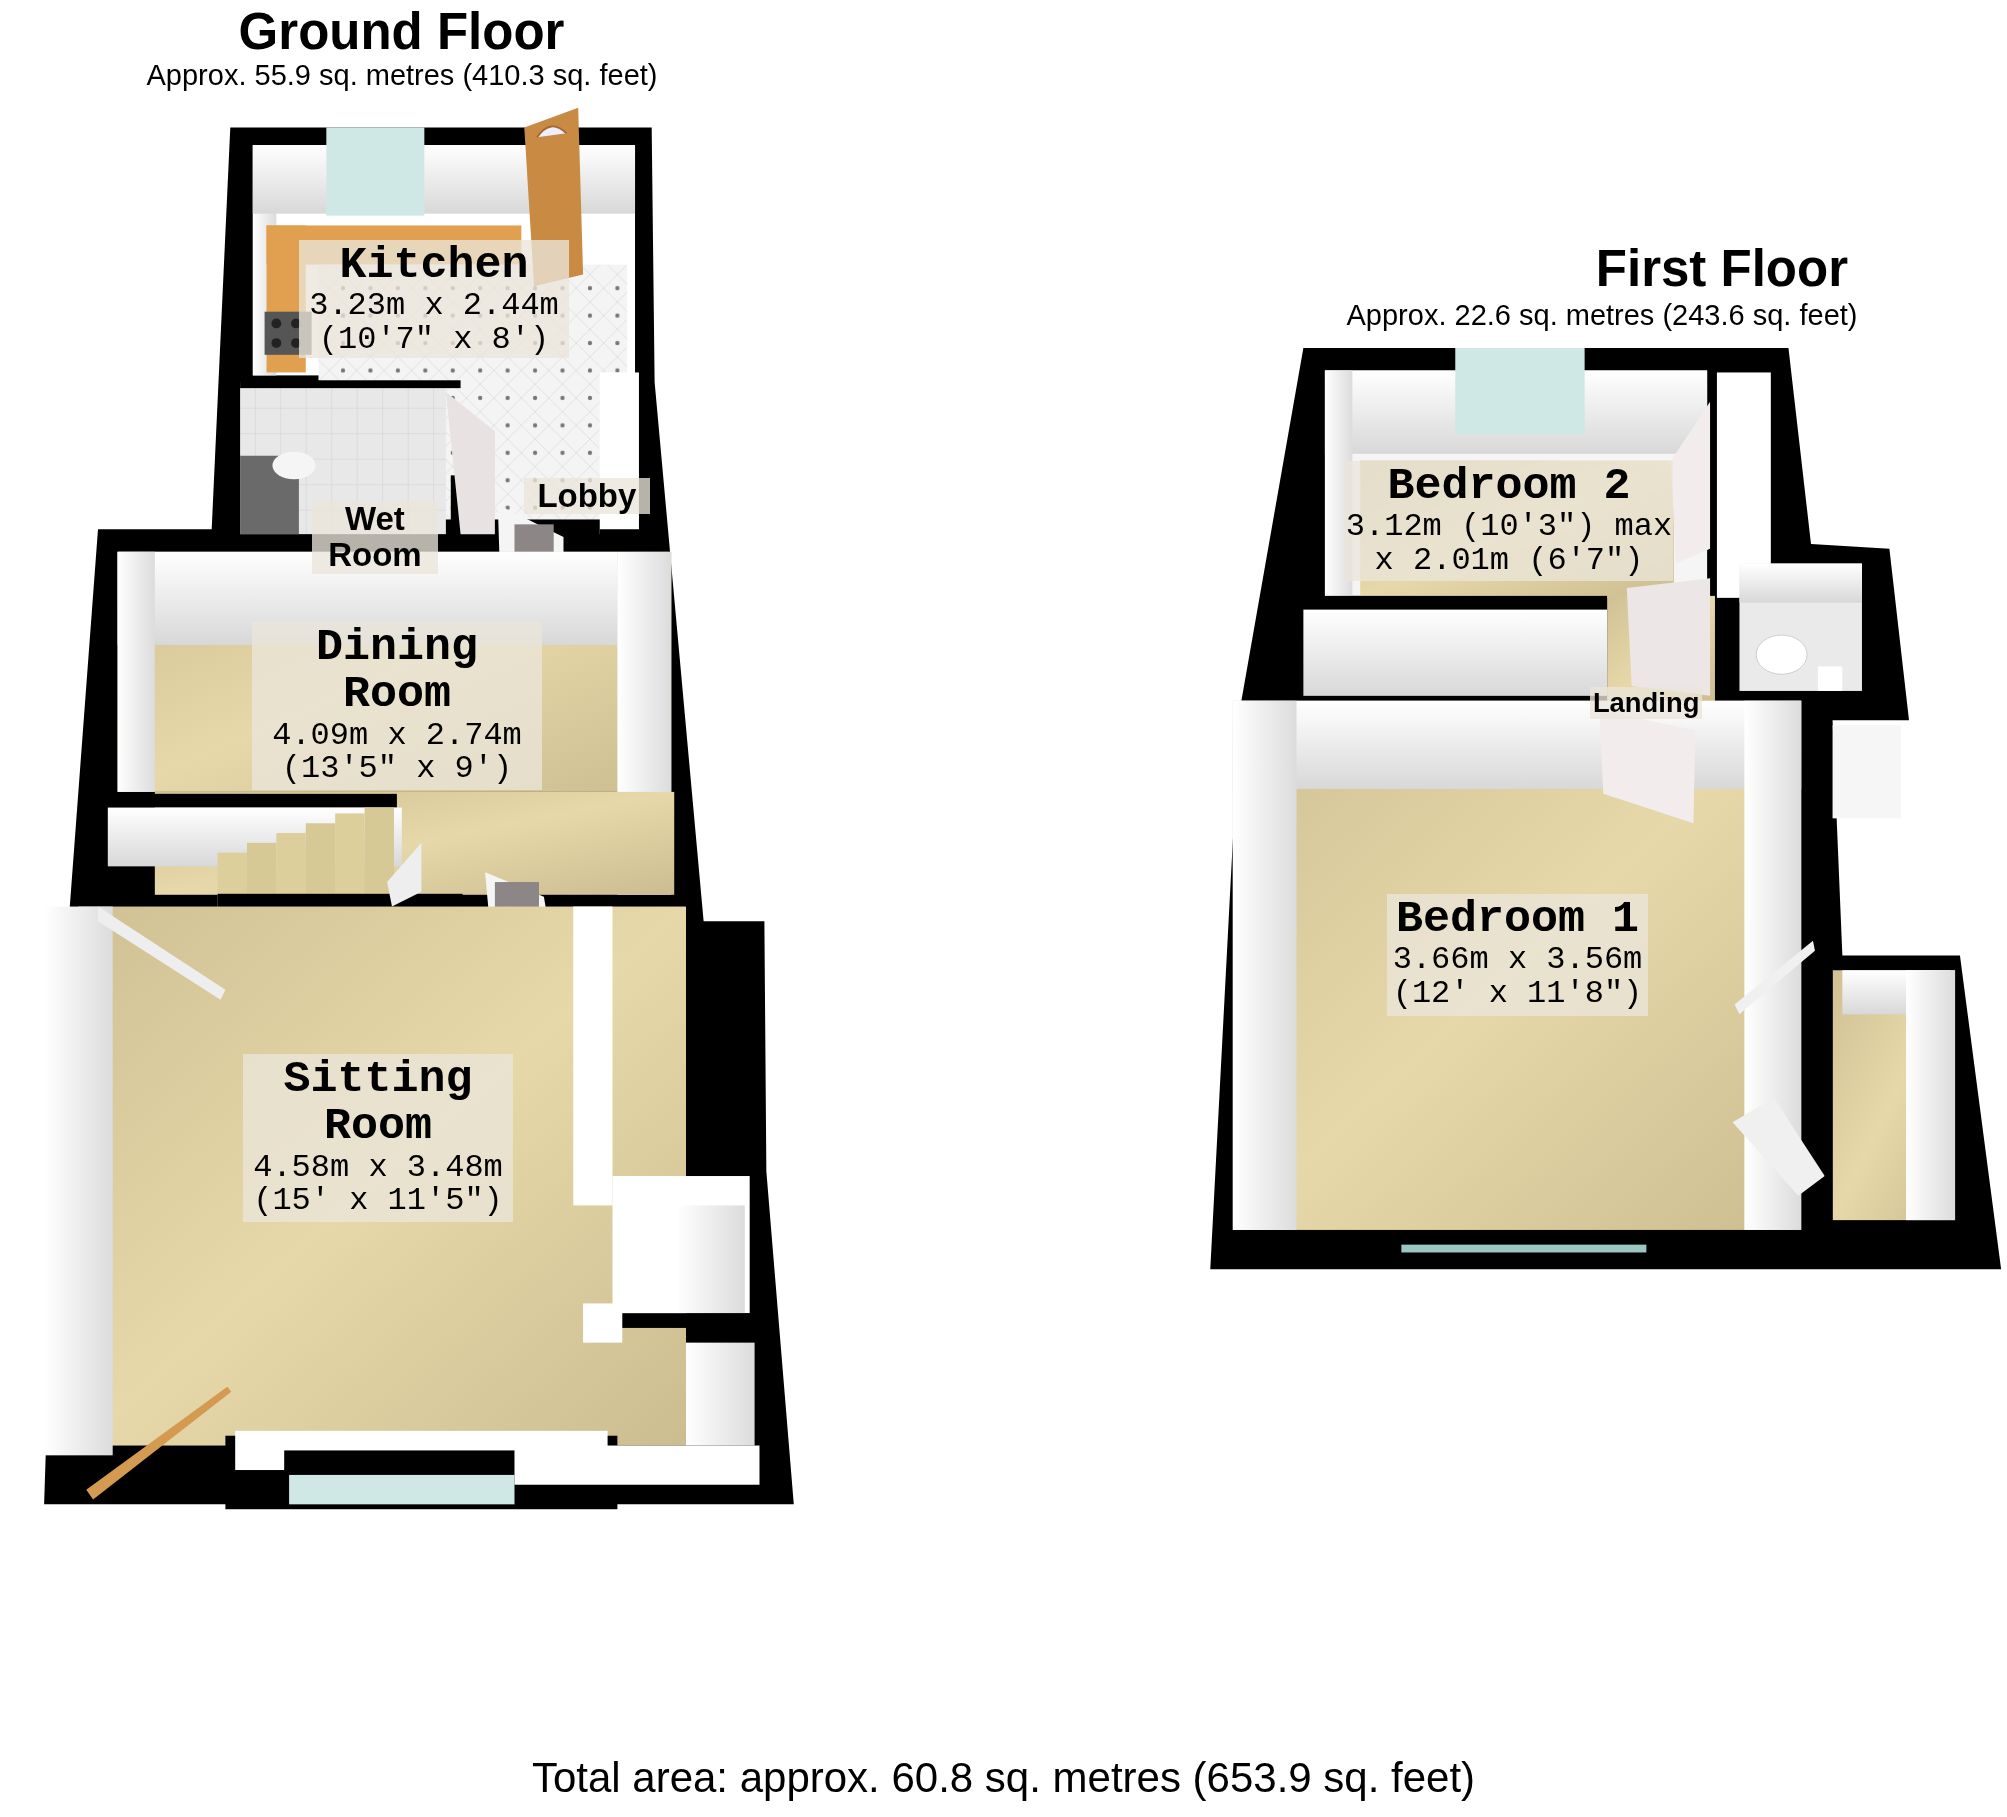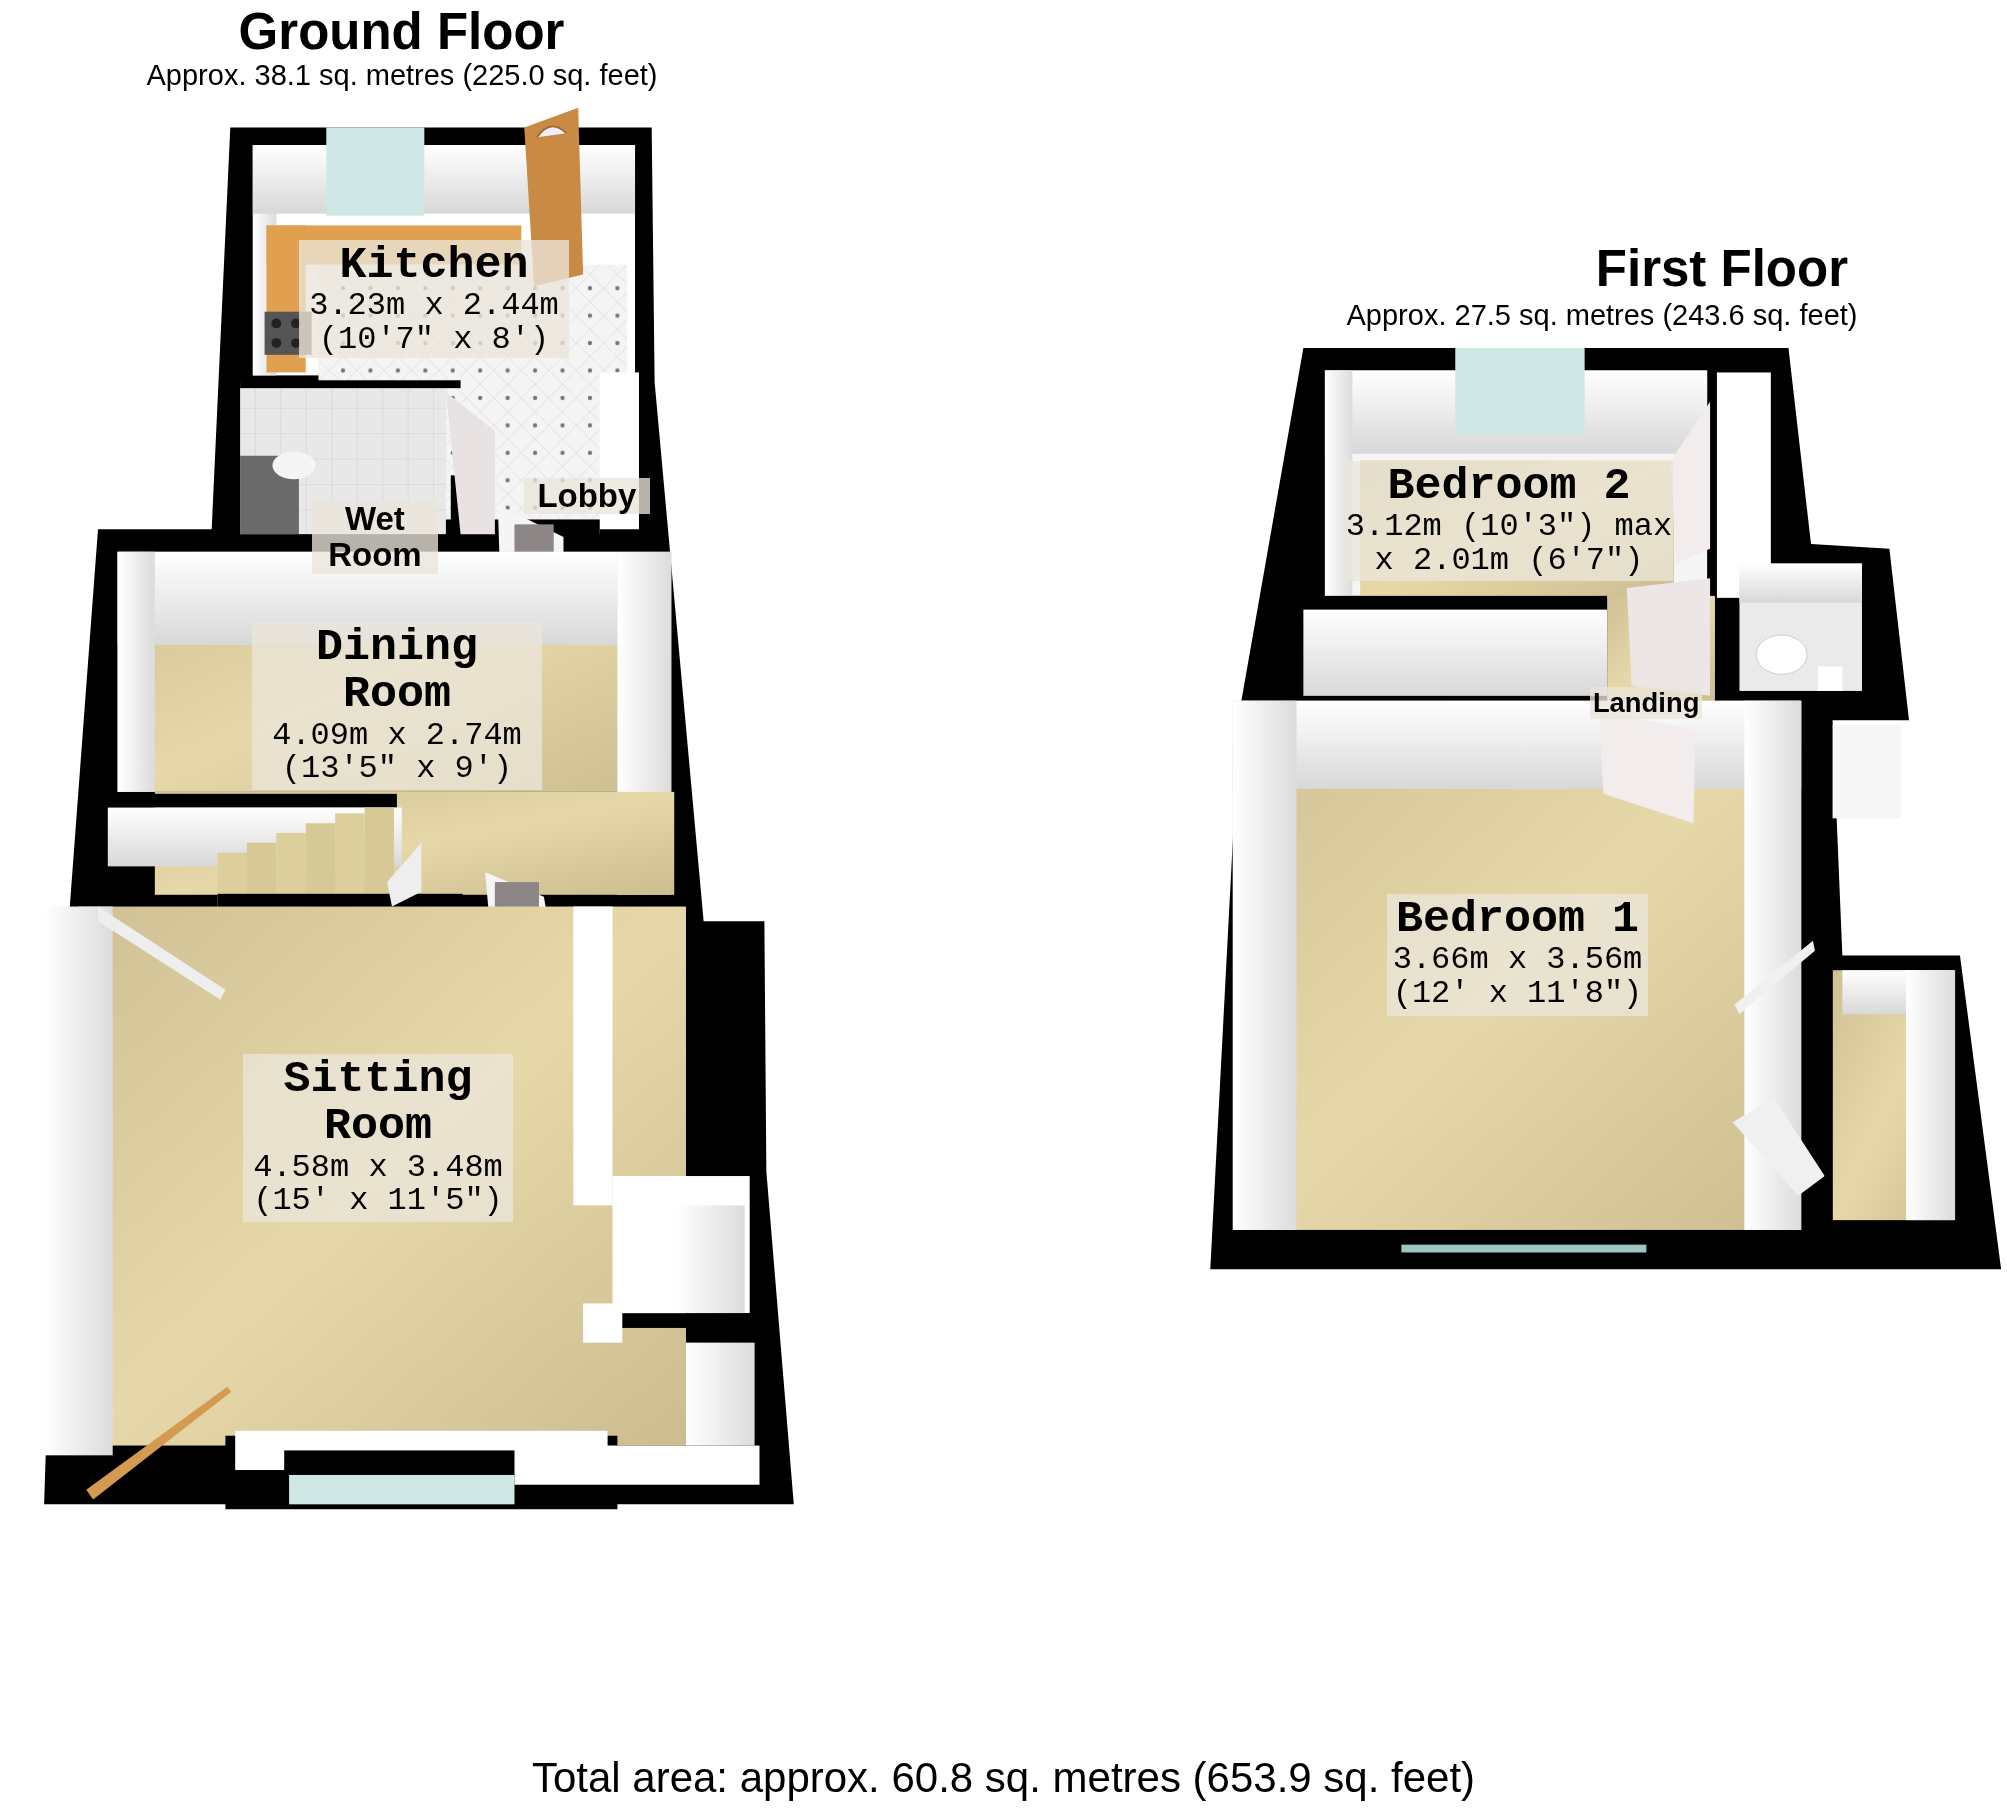--- a/index.html
+++ b/index.html
@@ -12,24 +12,24 @@
   .label-box { position: absolute; background: rgba(235,230,218,0.78); text-align: center; line-height: 1.05; font-family: Liberation Mono, monospace; }
   .label-box .rn { font-weight: bold; font-size: 45px; display: block; }
   .label-box .dm { font-size: 32px; display: block; }
   .small-label { position: absolute; background: rgba(235,230,218,0.78); font-weight: bold; font-size: 33px; text-align: center; line-height: 1.1; padding: 0 3.9px; }
   .tiny-label { position: absolute; background: rgba(235,230,218,0.78); font-weight: bold; font-size: 27.4px; padding: 0 2.9px; }
 </style>
 </head>
 <body>
 
 <div class="floor-title" style="left:176px; width:451px; top:2px;">Ground Floor</div>
-<div class="floor-area" style="left:59px; width:686px; top:59px;">Approx. 38.1 sq. metres (225.0 sq. feet)</div>
+<div class="floor-area" style="left:59px; width:686px; top:59px;">Approx. 55.9 sq. metres (410.3 sq. feet)</div>
 
 <div class="floor-title" style="left:1387px; width:461px; top:239px;text-align:right;">First Floor</div>
-<div class="floor-area" style="left:1259px; width:686px; top:299px;">Approx. 27.5 sq. metres (243.6 sq. feet)</div>
+<div class="floor-area" style="left:1259px; width:686px; top:299px;">Approx. 22.6 sq. metres (243.6 sq. feet)</div>
 
 <svg class="plan" width="2007" height="1817" viewBox="0 0 2048 1854">
   <defs>
     <linearGradient id="carpet" x1="0" y1="0" x2="1" y2="1">
       <stop offset="0" stop-color="#cfc194"></stop>
       <stop offset="0.5" stop-color="#e6d8a8"></stop>
       <stop offset="1" stop-color="#cbbd90"></stop>
     </linearGradient>
     <linearGradient id="wallL" x1="0" y1="0" x2="1" y2="0">
       <stop offset="0" stop-color="#ffffff"></stop>

